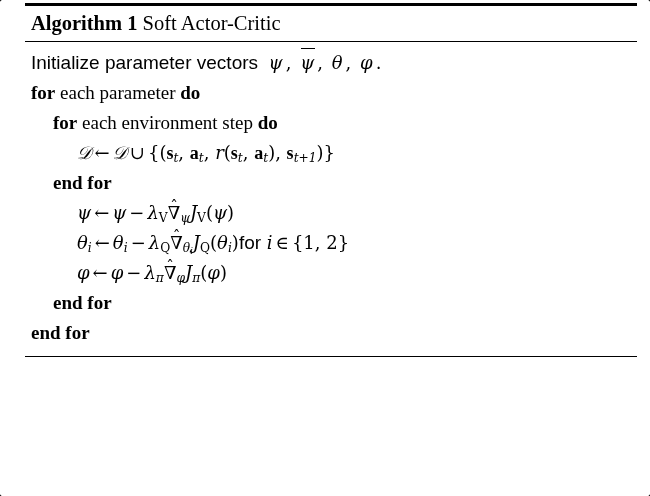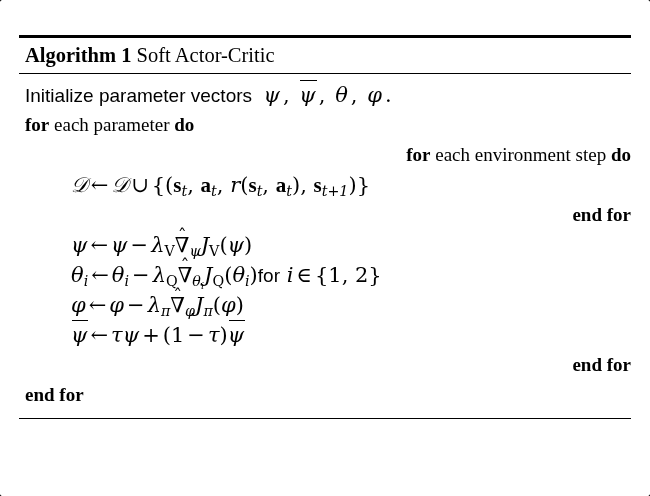--- a/index.html
+++ b/index.html
@@ -20,24 +20,23 @@
     top: -6px;
     width: 662px;
     height: 508px;
     box-sizing: border-box;
     border: 3px solid #111111;
     border-radius: 16px;
     background: #ffffff;
   }
   .algorithm-block {
     position: absolute;
-    left: 22px;
+    left: 28px;
     top: 6px;
     width: 612px;
-    margin-top: 32px;
   }
   .rule-thick {
     height: 3px;
     background: #000000;
     width: 100%;
   }
   .rule-thin {
     height: 1.4px;
     background: #000000;
     width: 100%;
@@ -54,27 +53,27 @@
   .algorithm-body {
     padding: 6px 0 8px 0;
   }
   .line {
     font-size: 19px;
     line-height: 30px;
     height: 30px;
     white-space: nowrap;
     padding-left: 6px;
   }
-  .ind1 { padding-left: 28px; text-align: right; }
+  .ind1 { padding-left: 28px; }
   .ind2 { padding-left: 52px; }
   b.kw { font-weight: bold; }
   .math {
     font-family: "DejaVu Serif", "Liberation Serif", serif;
     font-style: italic;
-    font-size: 21px;
+    font-size: 18px;
   }
   .math .up { font-style: normal; }
   .mathbf {
     font-weight: bold;
     font-style: normal;
     font-family: "Liberation Serif", "DejaVu Serif", serif;
   }
   .cal {
     font-style: italic;
     font-family: "DejaVu Serif", "Liberation Serif", serif;
@@ -165,23 +164,20 @@
       </div>
 
       <div class="line ind2">
         <span class="math"><span>θ</span><sub>i</sub><span class="op">←</span><span>θ</span><sub>i</sub><span class="op">−</span><span>λ</span><sub class="up">Q</sub><span class="hat"><span class="nabla">∇</span><span class="hat-mark">ˆ</span></span><sub><span>θ</span><sub>i</sub></sub>J<sub class="up">Q</sub><span class="up">(</span><span>θ</span><sub>i</sub><span class="up">)</span></span><span class="txt-up">for</span><span class="math">&nbsp;i<span class="op">∈</span><span class="up">{1, 2}</span></span>
       </div>
 
       <div class="line ind2">
         <span class="math"><span>φ</span><span class="op">←</span><span>φ</span><span class="op">−</span><span>λ</span><sub><span>π</span></sub><span class="hat"><span class="nabla">∇</span><span class="hat-mark">ˆ</span></span><sub><span>φ</span></sub>J<sub><span>π</span></sub><span class="up">(</span><span>φ</span><span class="up">)</span></span>
       </div>
 
-      <div class="line ind2">
-        <span class="math"><span class="ovl"><span>ψ</span></span><span class="op">←</span><span>τ</span><span>ψ</span><span class="op">+</span><span class="up">(</span><span class="up">1</span><span class="op">−</span><span>τ</span><span class="up">)</span><span class="ovl"><span>ψ</span></span></span>
-      </div>
 
       <div class="line ind1">
         <b class="kw">end for</b>
       </div>
 
       <div class="line">
         <b class="kw">end for</b>
       </div>
 
     </div>

